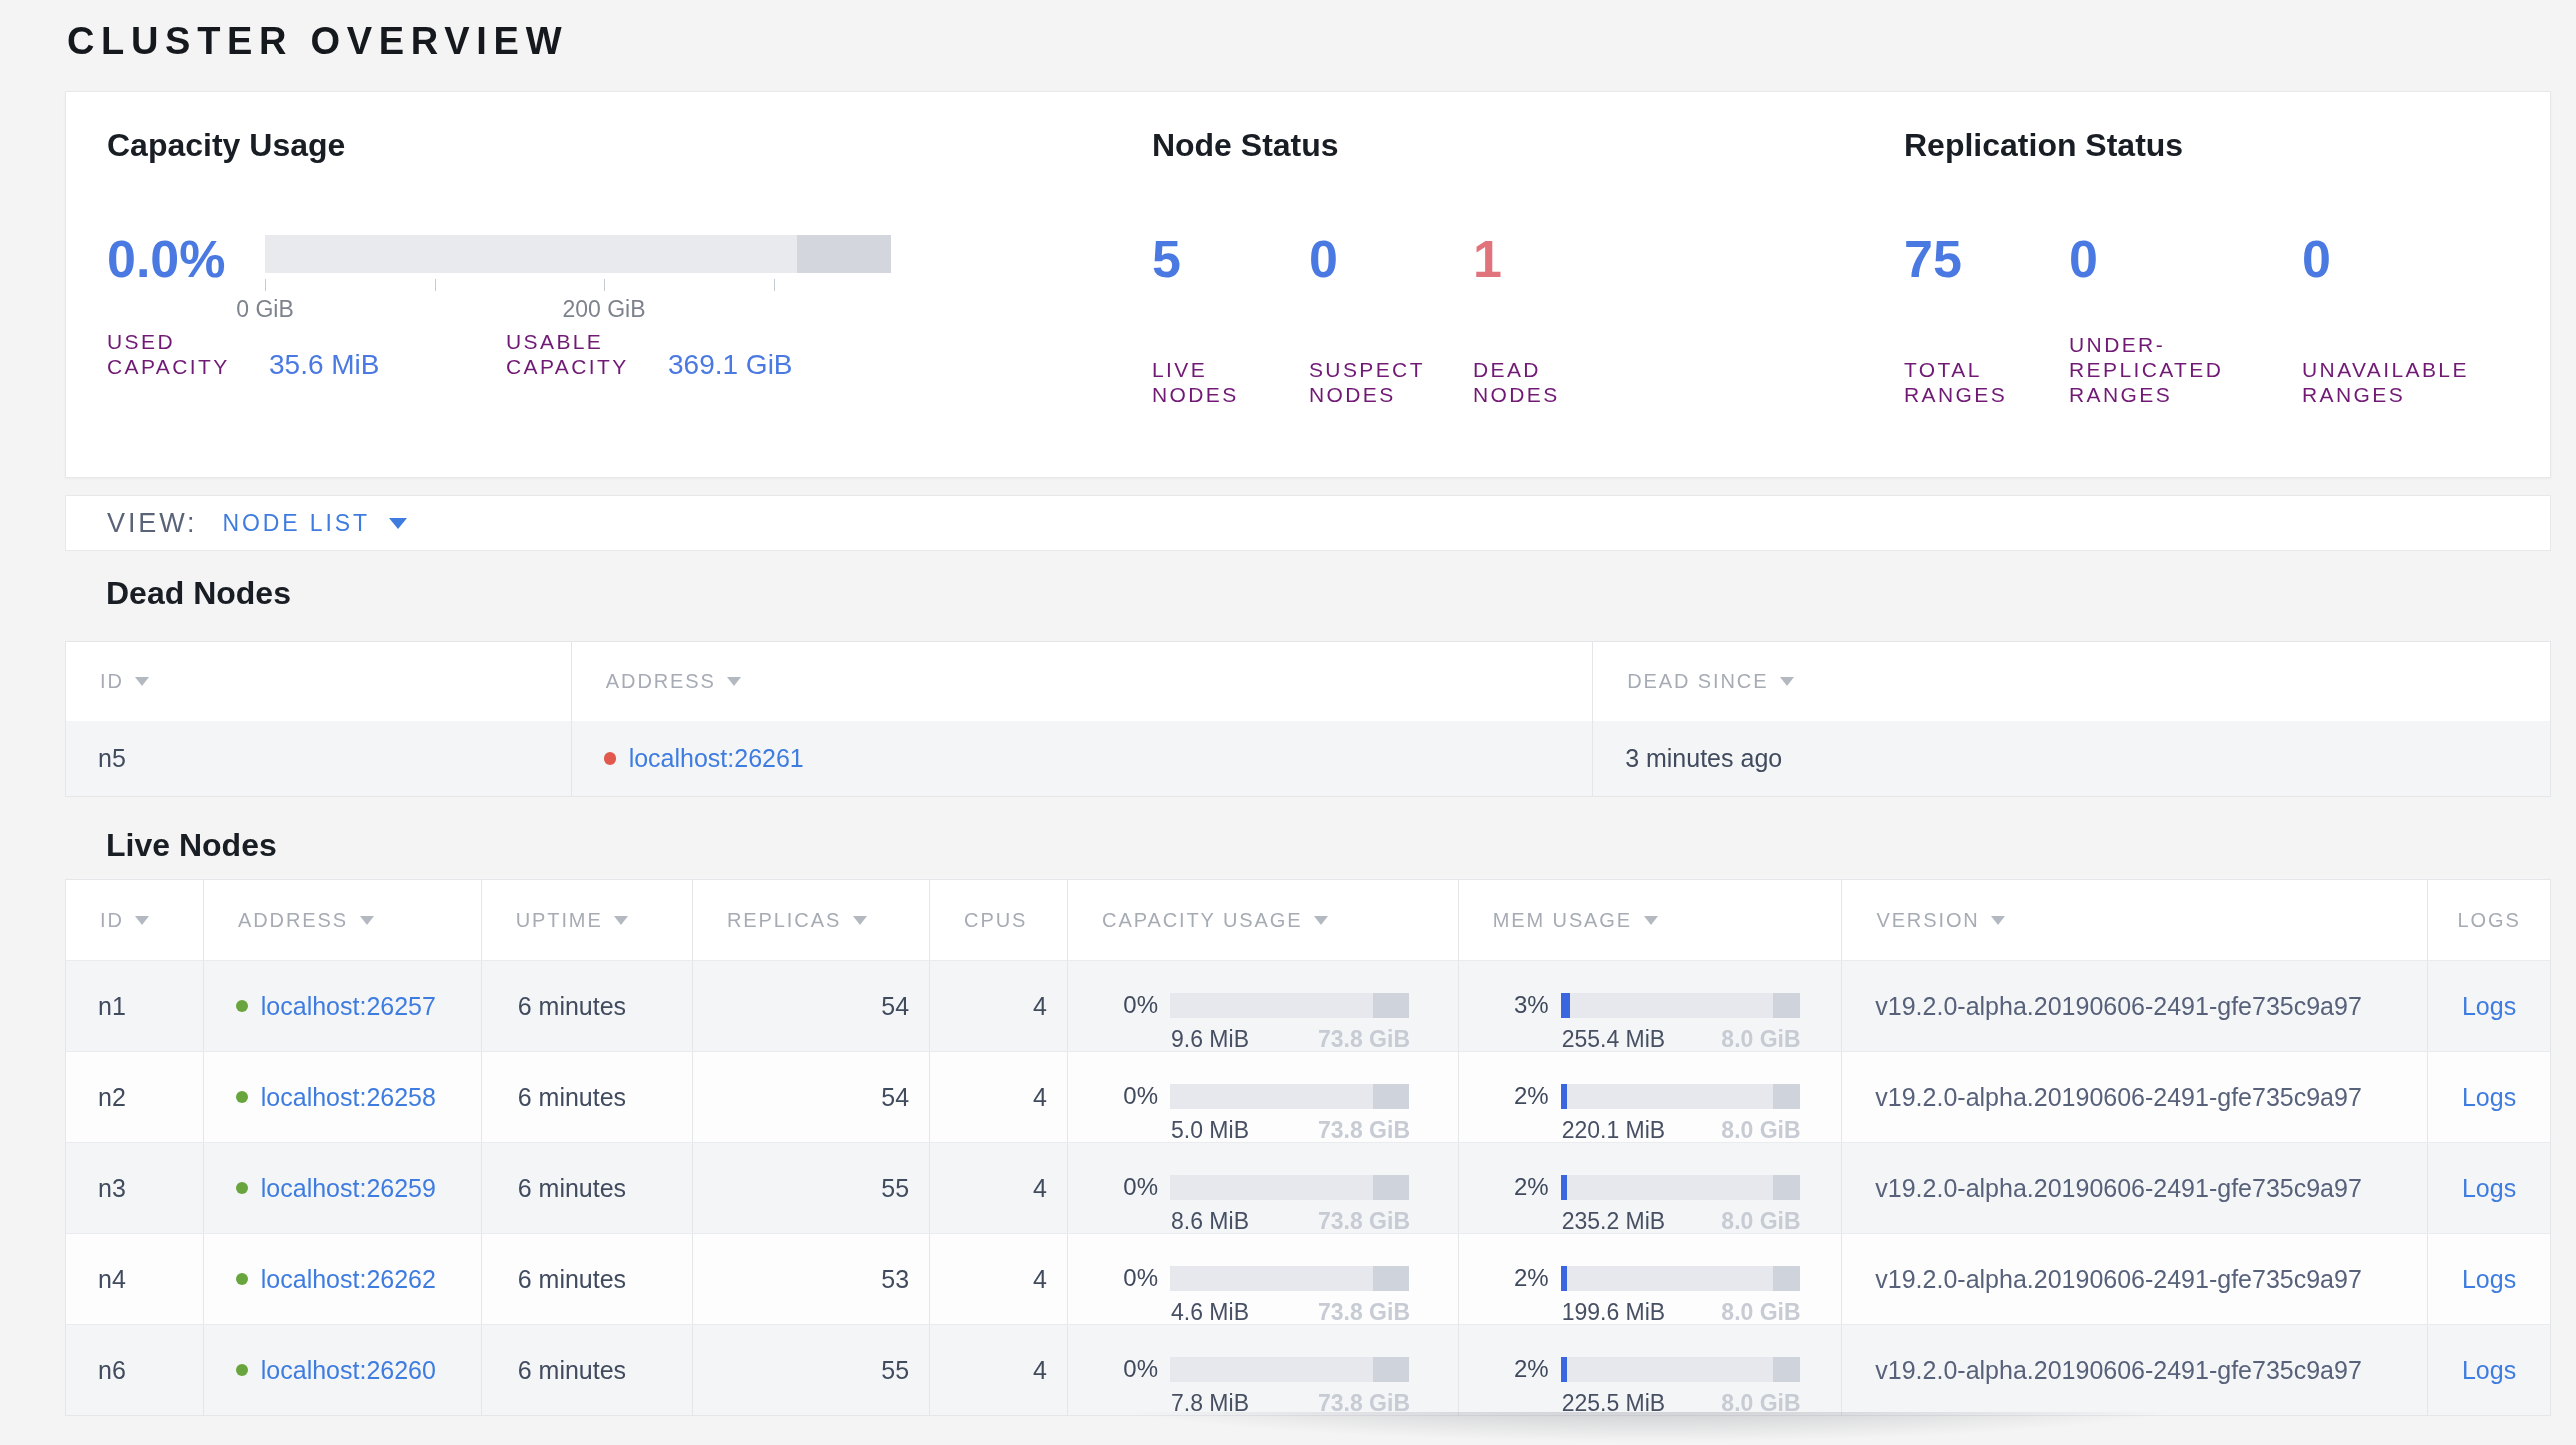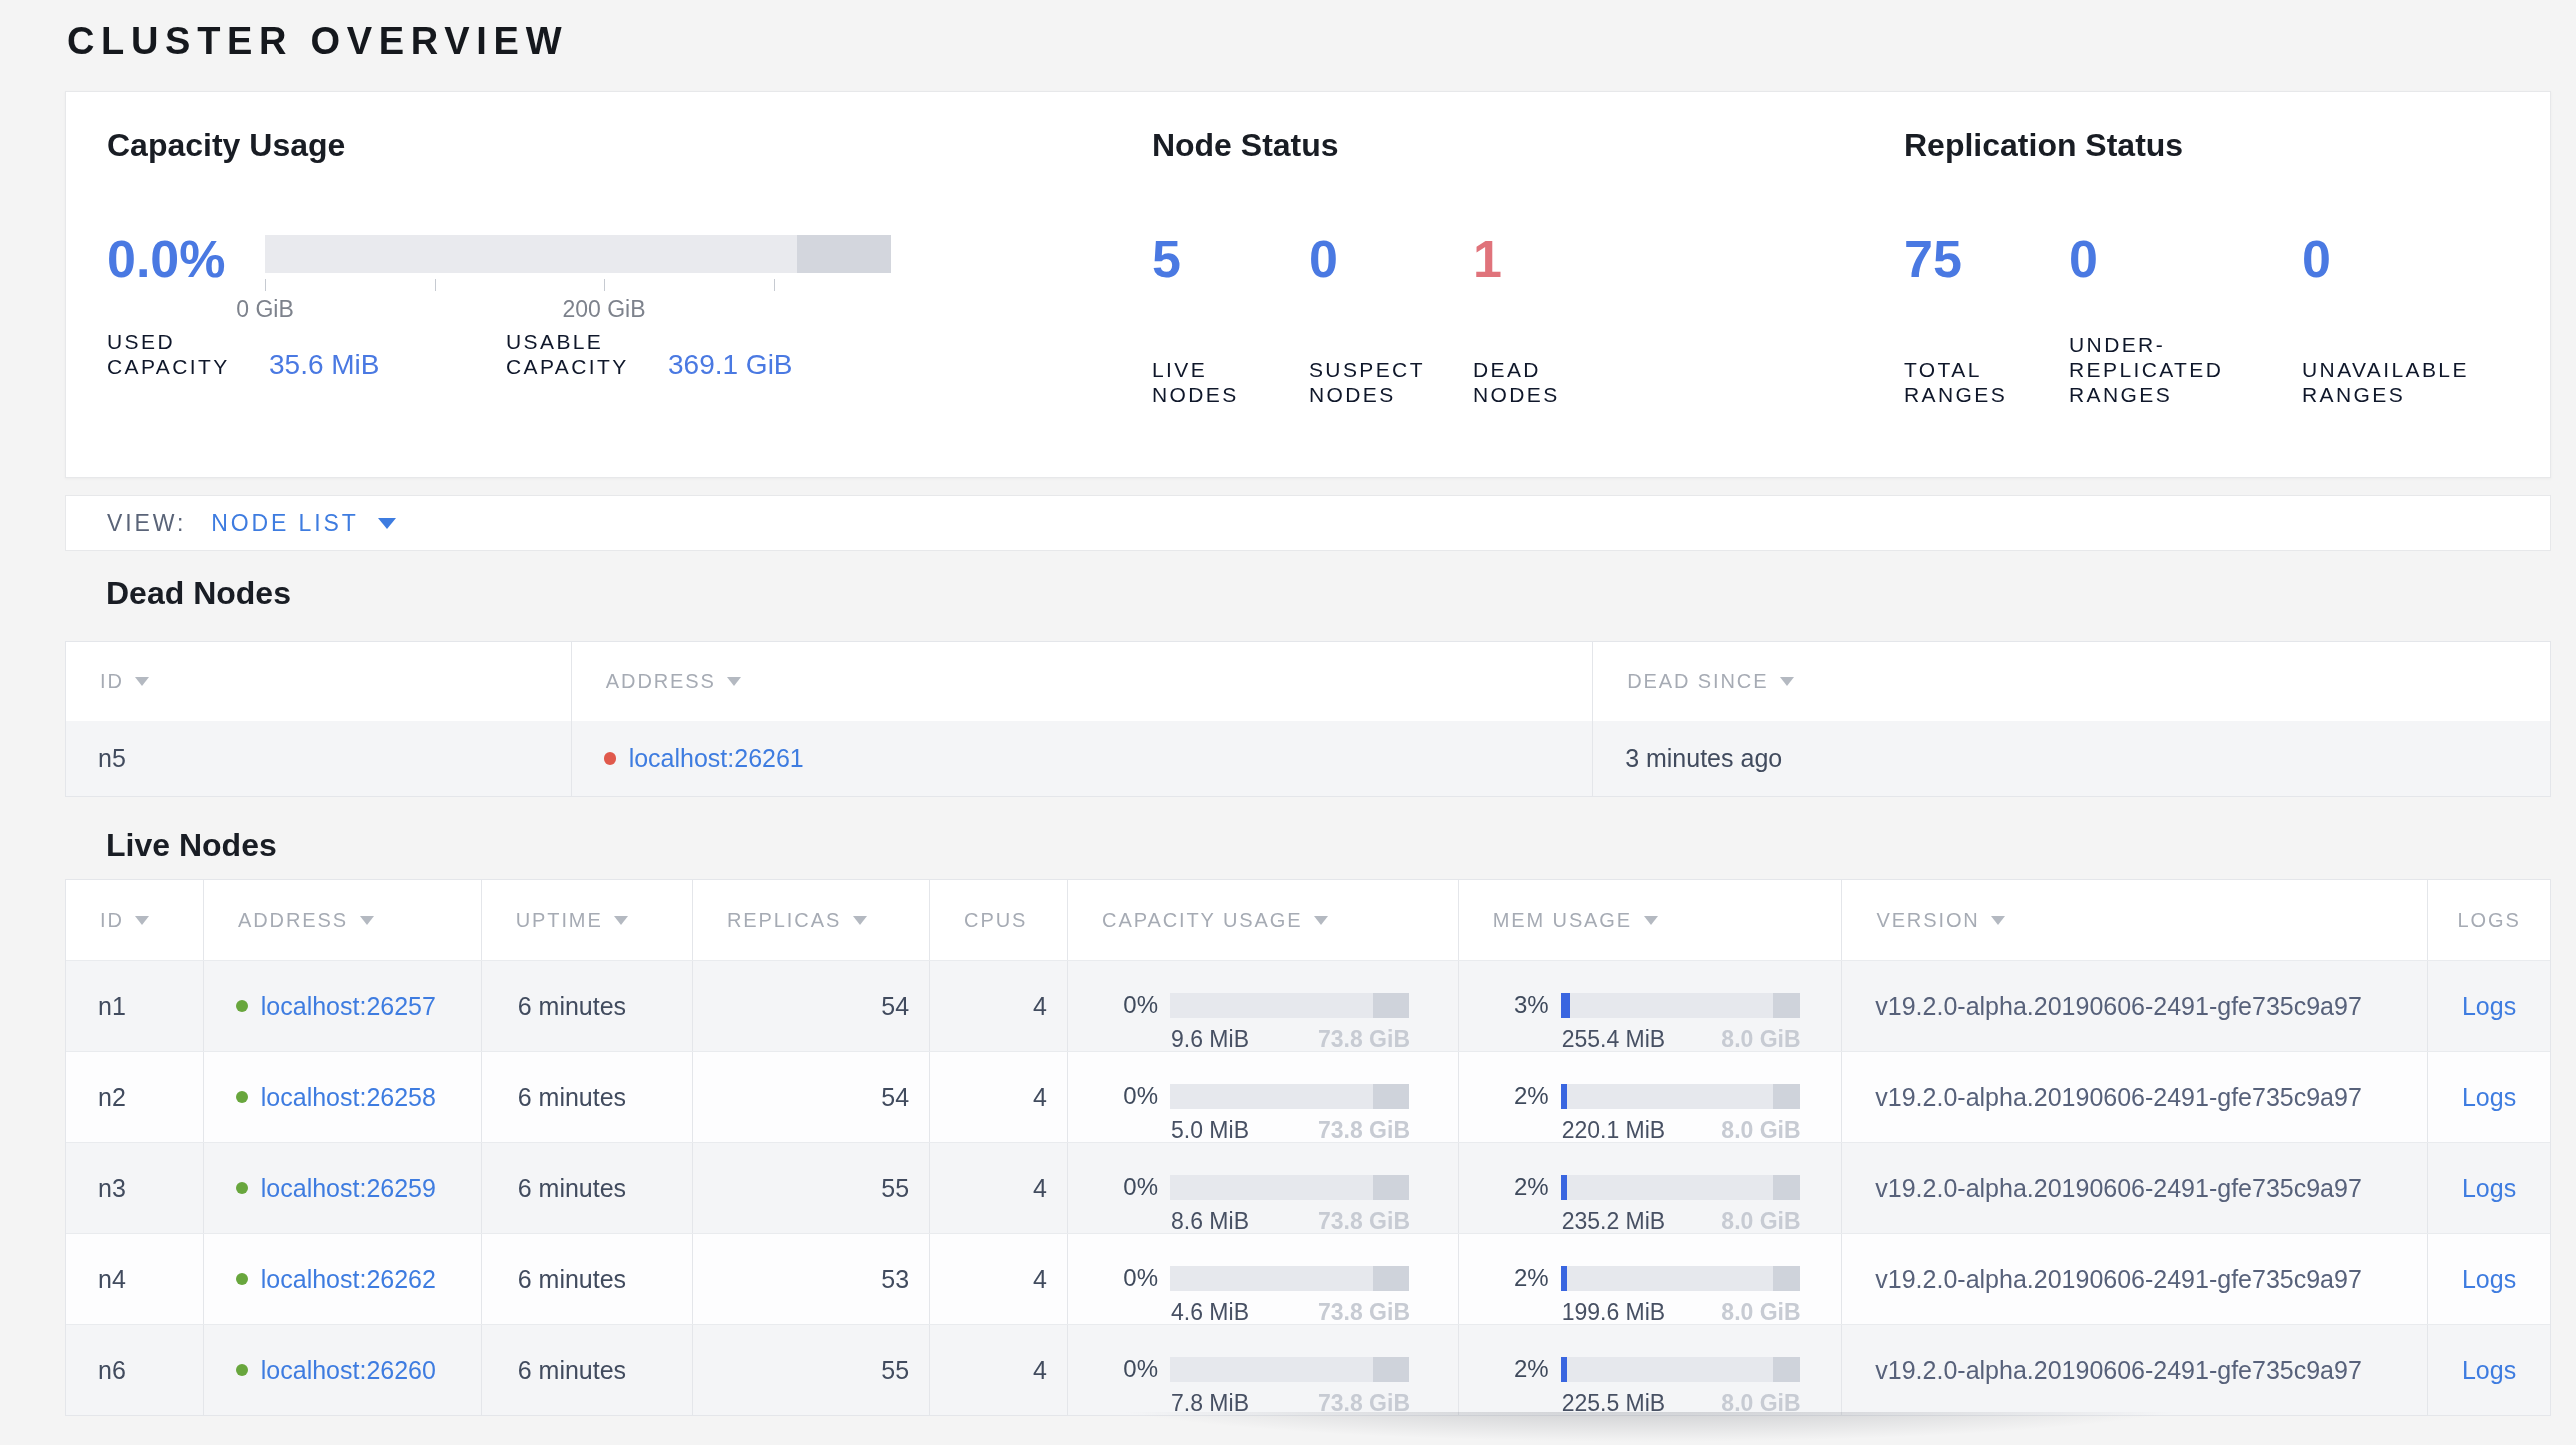--- a/index.html
+++ b/index.html
@@ -31,21 +31,21 @@
   .cap-percent { width:158px; font-size:52px; line-height:52px; font-weight:bold; color:#4a79e2; }
   .cap-bar-wrap { position:relative; width:626px; margin-top:1.9px;text-align:right; }
   .cap-bar { height:38px; background:#e9eaee; position:relative; }
   .cap-bar-dark { position:absolute; right:0; top:0; height:100%; width:94px; background:#d3d6dd; }
   .cap-tick { position:absolute; top:44px; height:12.4px; border-left:1.9px solid #c6cad1; width:0; }
   .tick-label { position:absolute; top:61px; transform:translateX(-50%); font-size:23px; color:#7d828c; white-space:nowrap; }
 
   .cap-stats { display:flex; margin-top:44px; }
   .cap-stat { display:flex; align-items:flex-end; }
   .stat-label {
-    font-size:21px; line-height:25px; letter-spacing:2.4px; color:#0f172a;
+    font-size:21px; line-height:25px; letter-spacing:2.4px; color:#701a75;
     text-transform:uppercase;
   }
   .cap-stat .stat-label { width:162px; }
   .cap-stat .stat-value { width:237px; font-size:28px; line-height:34px; color:#4a79e2; margin-bottom:-2.9px; }
 
   .stats-row { display:flex; margin-top:69px; }
   .stat-col { display:flex; flex-direction:column; }
   .stat-num { font-size:52px; line-height:52px; font-weight:bold; color:#4a79e2; }
   .stat-num.red { color:#e0737b; }
   .stat-label-wrap { height:122px; display:flex; align-items:flex-end; }
@@ -53,21 +53,21 @@
   .w-live{width:115px;} .w-suspect{width:143px;} .w-dead{width:124px;}
   .w-total{width:134px;} .w-under{width:201px;} .w-unavail{width:234px;}
   .col-n1{width:157px;} .col-n2{width:164px;} .col-n3{width:210px;}
   .col-r1{width:165px;} .col-r2{width:233px;} .col-r3{width:248px;}
 
   
   .view-bar {
     margin-top:17px; height:56px; background:#ffffff; border:1px solid #e7e8ea;
     display:flex; align-items:center; padding-left:41px;
   }
-  .view-label { font-size:23px; letter-spacing:2.9px; color:#5a6478; }
+  .view-label { font-size:27px; letter-spacing:2.9px; color:#5a6478; }
   .view-value { font-size:23px; letter-spacing:2.9px; color:#3e7ce0; margin-left:25px; cursor:pointer; }
   .caret-down {
     display:inline-block; margin-left:19px; width:0; height:0;
     border-left:9.5px solid transparent; border-right:9.5px solid transparent;
     border-top:11.5px solid #3e7ce0; cursor:pointer;
   }
 
   
   .section-heading { margin:23px 0 0 41px; font-size:32px; line-height:38px; font-weight:bold; color:#191d24; }
   .section-heading.live { margin-top:29px; }

